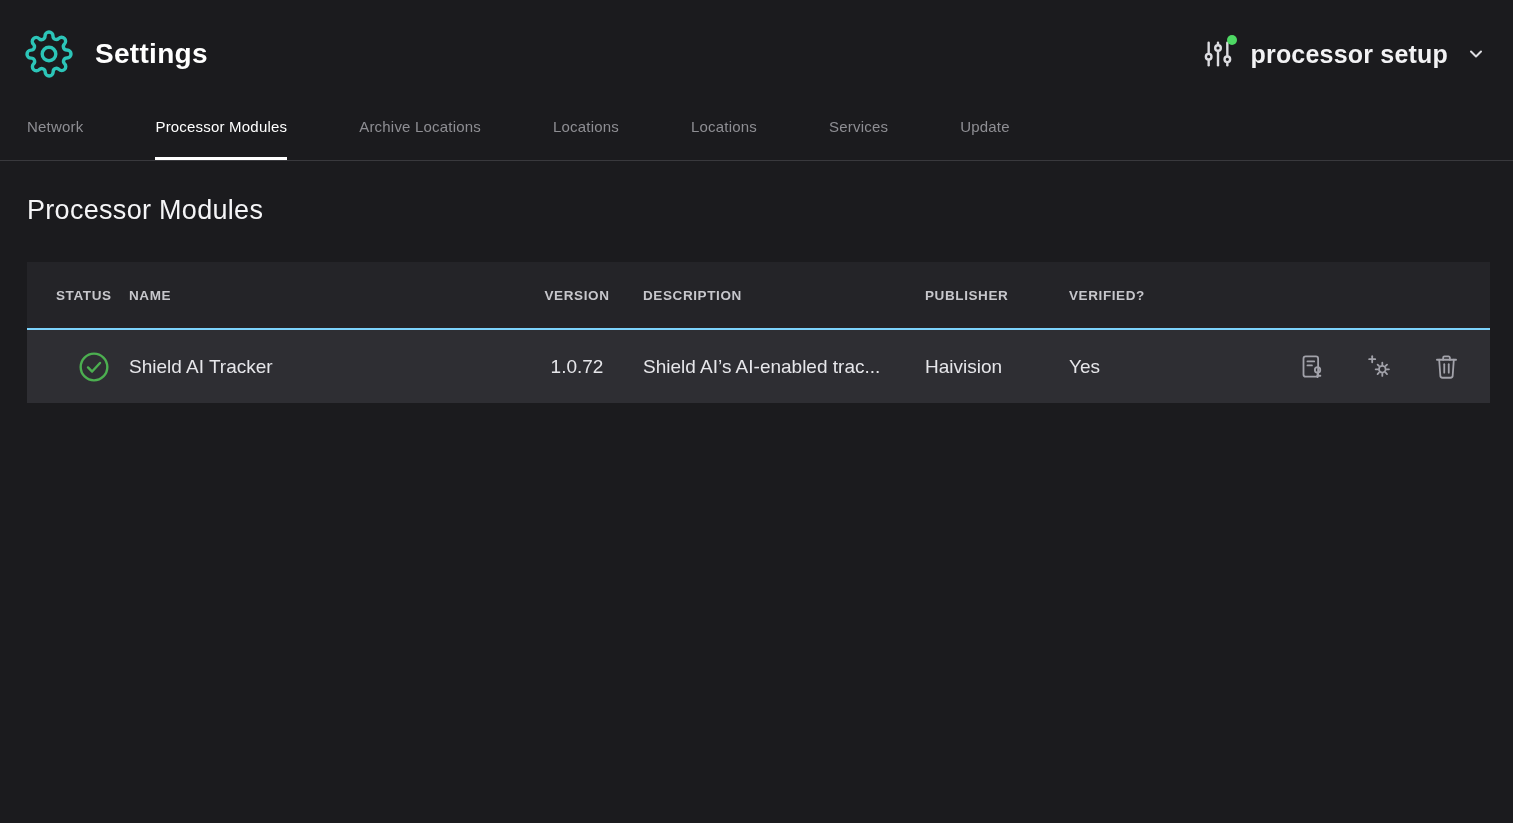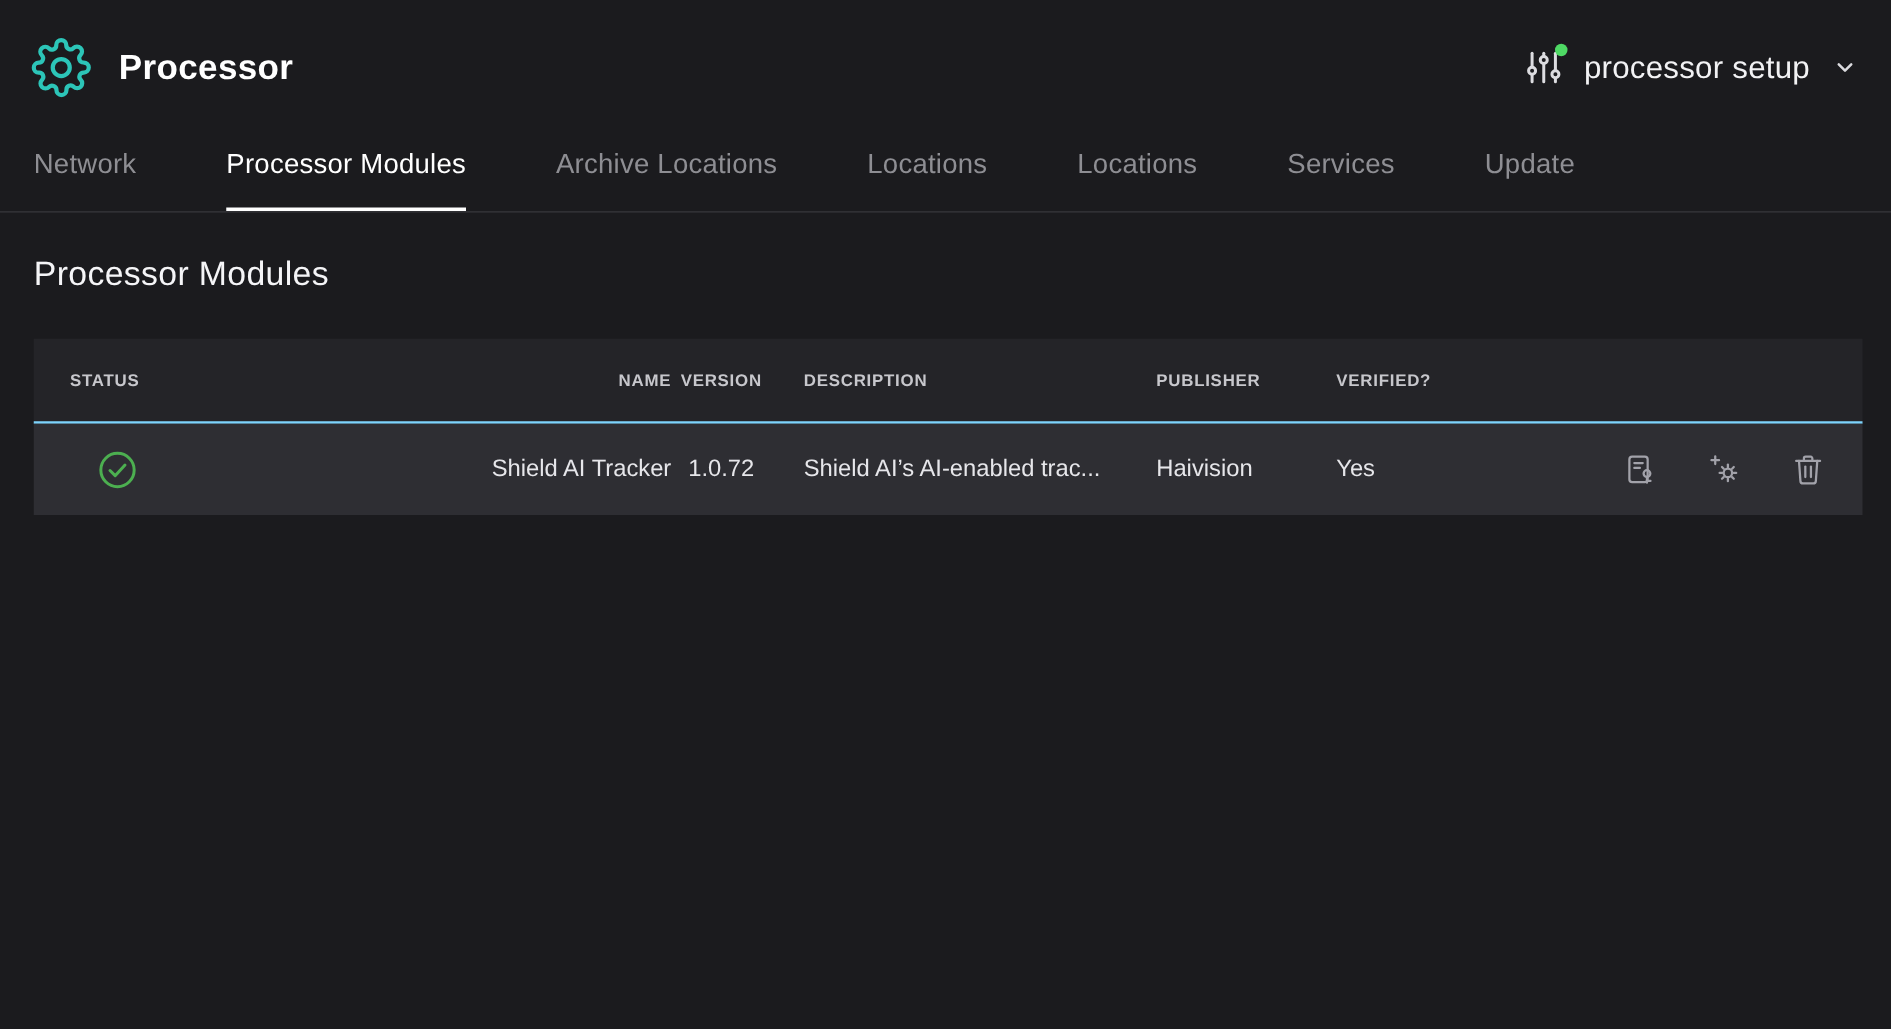--- a/index.html
+++ b/index.html
@@ -23,33 +23,33 @@
   .app-title { font-size: 28px; font-weight: 700; color: #ffffff; letter-spacing: 0.3px; }
 
   .topbar-right { display: flex; align-items: center; gap: 16px; cursor: pointer; }
   .sliders-wrap { position: relative; width: 32px; height: 34px; display: inline-flex; }
   .sliders-wrap svg { width: 100%; height: 100%; }
   .status-dot {
     position: absolute; top: -2px; right: -3px;
     width: 10px; height: 10px; border-radius: 50%;
     background: #4ed964;
   }
-  .processor-label { font-size: 25px; font-weight: 400; color: #f2f2f4; letter-spacing: 0.2px; }
+  .processor-label { font-size: 25px; font-weight: 700; color: #f2f2f4; letter-spacing: 0.2px; }
   .chev { width: 20px; height: 20px; display: inline-flex; margin-left: 2px; }
   .chev svg { width: 100%; height: 100%; }
 
   
   .tabs {
     display: flex; align-items: flex-end;
     padding: 14px 27px 0 27px;
     border-bottom: 1px solid #39393d;
     gap: 72px;
   }
   .tab {
-    font-size: 22px; color: #8e8e93; padding-bottom: 25px;
+    font-size: 15px; color: #8e8e93; padding-bottom: 25px;
     cursor: pointer; white-space: nowrap; letter-spacing: 0.2px;
   }
   .tab.active {
     color: #ffffff; font-weight: 500;
     box-shadow: inset 0 -3px 0 0 #ffffff;
   }
 
   
   .page-head {
     display: flex; align-items: center; justify-content: space-between;
@@ -76,21 +76,21 @@
     border-bottom: 2px solid #7dd3fc;
     font-size: 13.5px; font-weight: 700; letter-spacing: 0.6px;
     color: #c7c7cc; text-transform: uppercase;
   }
   .trow { background: #2e2e33; height: 73px; font-size: 19px; color: #e6e6ea; }
 
   .col { flex: 0 0 auto; }
   .col-status  { width: 102px; padding-left: 29px; }
   .trow .col-status { padding-left: 0; display: flex; justify-content: flex-start; }
   .trow .col-status .check { margin-left: 51px; }
-  .col-name    { width: 408px; text-align: right; }
+  .col-name    { width: 408px; }
   .col-version { width: 80px; margin-right: 26px; text-align: center; }
   .col-desc    { width: 282px; white-space: nowrap; overflow: hidden; text-overflow: ellipsis; }
   .col-pub     { width: 144px; }
   .col-verified{ width: 120px; }
   .col-actions { margin-left: auto; padding-right: 30px; display: flex; gap: 40px; }
 
   .check { width: 32px; height: 32px; display: inline-flex; }
   .check svg { width: 100%; height: 100%; }
 
   .action { width: 27px; height: 27px; display: inline-flex; color: #a2a2aa; cursor: pointer; }
@@ -102,21 +102,21 @@
 <div class="app">
 
   <header class="topbar">
     <div class="topbar-left">
       <span class="gear-icon">
         <svg viewBox="0 0 24 24" fill="none" stroke="#2cc5b8" stroke-width="1.7" stroke-linecap="round" stroke-linejoin="round">
           <circle cx="12" cy="12" r="3.4"></circle>
           <path d="M19.4 15a1.65 1.65 0 0 0 .33 1.82l.06.06a2 2 0 1 1-2.83 2.83l-.06-.06a1.65 1.65 0 0 0-1.82-.33 1.65 1.65 0 0 0-1 1.51V21a2 2 0 1 1-4 0v-.09A1.65 1.65 0 0 0 9 19.4a1.65 1.65 0 0 0-1.82.33l-.06.06a2 2 0 1 1-2.83-2.83l.06-.06a1.65 1.65 0 0 0 .33-1.82 1.65 1.65 0 0 0-1.51-1H3a2 2 0 1 1 0-4h.09A1.65 1.65 0 0 0 4.6 9a1.65 1.65 0 0 0-.33-1.82l-.06-.06a2 2 0 1 1 2.83-2.83l.06.06a1.65 1.65 0 0 0 1.82.33H9a1.65 1.65 0 0 0 1-1.51V3a2 2 0 1 1 4 0v.09a1.65 1.65 0 0 0 1 1.51 1.65 1.65 0 0 0 1.82-.33l.06-.06a2 2 0 1 1 2.83 2.83l-.06.06a1.65 1.65 0 0 0-.33 1.82V9a1.65 1.65 0 0 0 1.51 1H21a2 2 0 1 1 0 4h-.09a1.65 1.65 0 0 0-1.51 1z"></path>
         </svg>
       </span>
-      <h1 class="app-title">Processor</h1>
+      <h1 class="app-title">Settings</h1>
     </div>
 
     <div class="topbar-right">
       <span class="sliders-wrap">
         <svg viewBox="0 0 24 24" fill="none" stroke="#dcdce0" stroke-width="1.8" stroke-linecap="round">
           <line x1="5" y1="3.5" x2="5" y2="20.5"></line>
           <line x1="12" y1="3.5" x2="12" y2="20.5"></line>
           <line x1="19" y1="3.5" x2="19" y2="20.5"></line>
           <circle cx="5" cy="14" r="2.1" fill="#1b1b1e"></circle>
           <circle cx="12" cy="7.5" r="2.1" fill="#1b1b1e"></circle>

